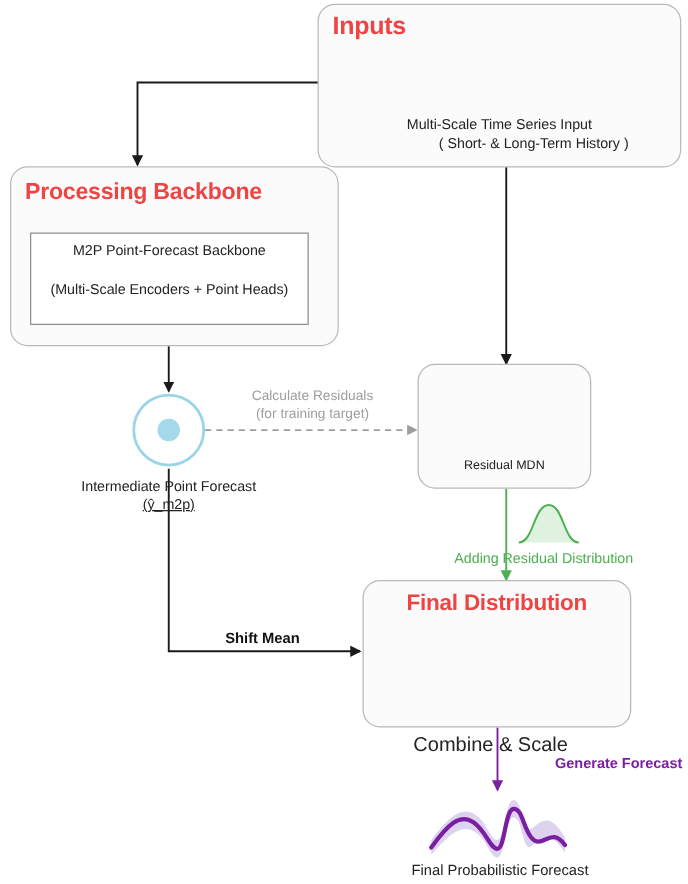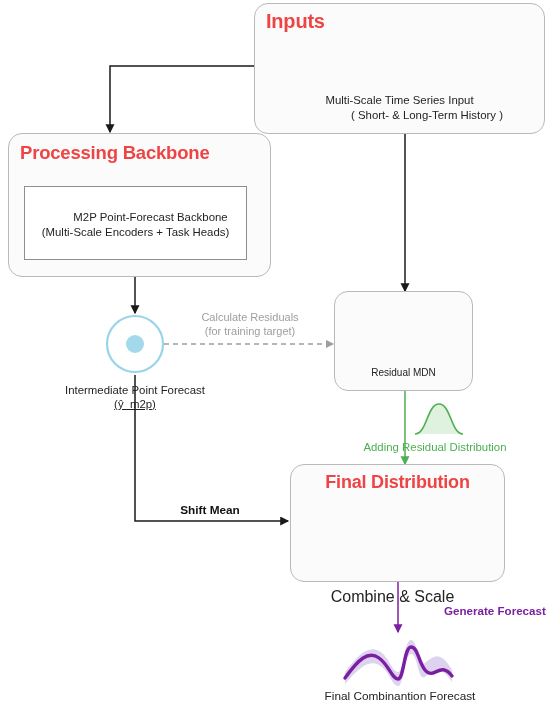--- a/index.html
+++ b/index.html
@@ -118,22 +118,22 @@
 <div class="node" style="left:254px;top:3px;width:291px;height:131px;">
 </div>
 <div class="node-title" style="left:266px;top:10px;font-size:20px;">Inputs</div>
 <div class="cap" style="left:254px;top:93px;width:291px;">Multi-Scale Time Series Input</div>
 <div class="cap" style="left:254px;top:108px;width:346px;">( Short- &amp; Long-Term History )</div>
 
 <div class="node" style="left:8px;top:133px;width:263px;height:144px;">
 </div>
 <div class="node-title" style="left:20px;top:142px;font-size:18.5px;">Processing Backbone</div>
 <div class="innerbox" style="left:24px;top:186px;width:223px;height:74px;"></div>
-<div class="cap" style="left:24px;top:210px;width:223px;padding-left:15px;">M2P Point-Forecast Backbone</div>
-<div class="cap" style="left:24px;top:225px;width:223px;">(Multi-Scale Encoders + Task Heads)</div>
+<div class="cap" style="left:24px;top:194px;width:223px;">M2P Point-Forecast Backbone</div>
+<div class="cap" style="left:24px;top:225px;width:223px;">(Multi-Scale Encoders + Point Heads)</div>
 
 <div class="cap" style="left:45px;top:383px;width:180px;">Intermediate Point Forecast</div>
 <div class="cap" style="left:45px;top:397px;width:180px;text-decoration:underline;">(ŷ_m2p)</div>
 
 <div class="edge-label" style="left:175px;top:311px;width:150px;font-size:11px;color:#9e9e9e;">Calculate Residuals</div>
 <div class="edge-label" style="left:175px;top:325px;width:150px;font-size:11px;color:#9e9e9e;">(for training target)</div>
 
 <div class="node" style="left:334px;top:291px;width:139px;height:100px;">
 </div>
 <div class="cap" style="left:334px;top:366px;width:139px;font-size:10px;">Residual MDN</div>
@@ -143,13 +143,13 @@
 <div class="edge-label" style="left:150px;top:504px;width:120px;font-size:11.8px;font-weight:bold;color:#111;">Shift Mean</div>
 
 <div class="node" style="left:290px;top:464px;width:215px;height:118px;">
 </div>
 <div class="node-title" style="left:290px;top:472px;width:215px;text-align:center;font-size:18px;">Final Distribution</div>
 <div class="cap" style="left:290px;top:561px;width:205px;font-size:16px;margin-top:29px;">Combine &amp; Scale</div>
 
 <div class="edge-label" style="left:403px;top:604px;width:145px;text-align:left;font-size:11.6px;
             font-weight:bold;color:#7b1fa2;margin-left:41px;">Generate Forecast</div>
 
-<div class="cap" style="left:305px;top:689px;width:190px;font-size:11.8px;">Final Combinantion Forecast</div>
+<div class="cap" style="left:305px;top:689px;width:190px;font-size:11.8px;">Final Probabilistic Forecast</div>
 
 </body></html>

